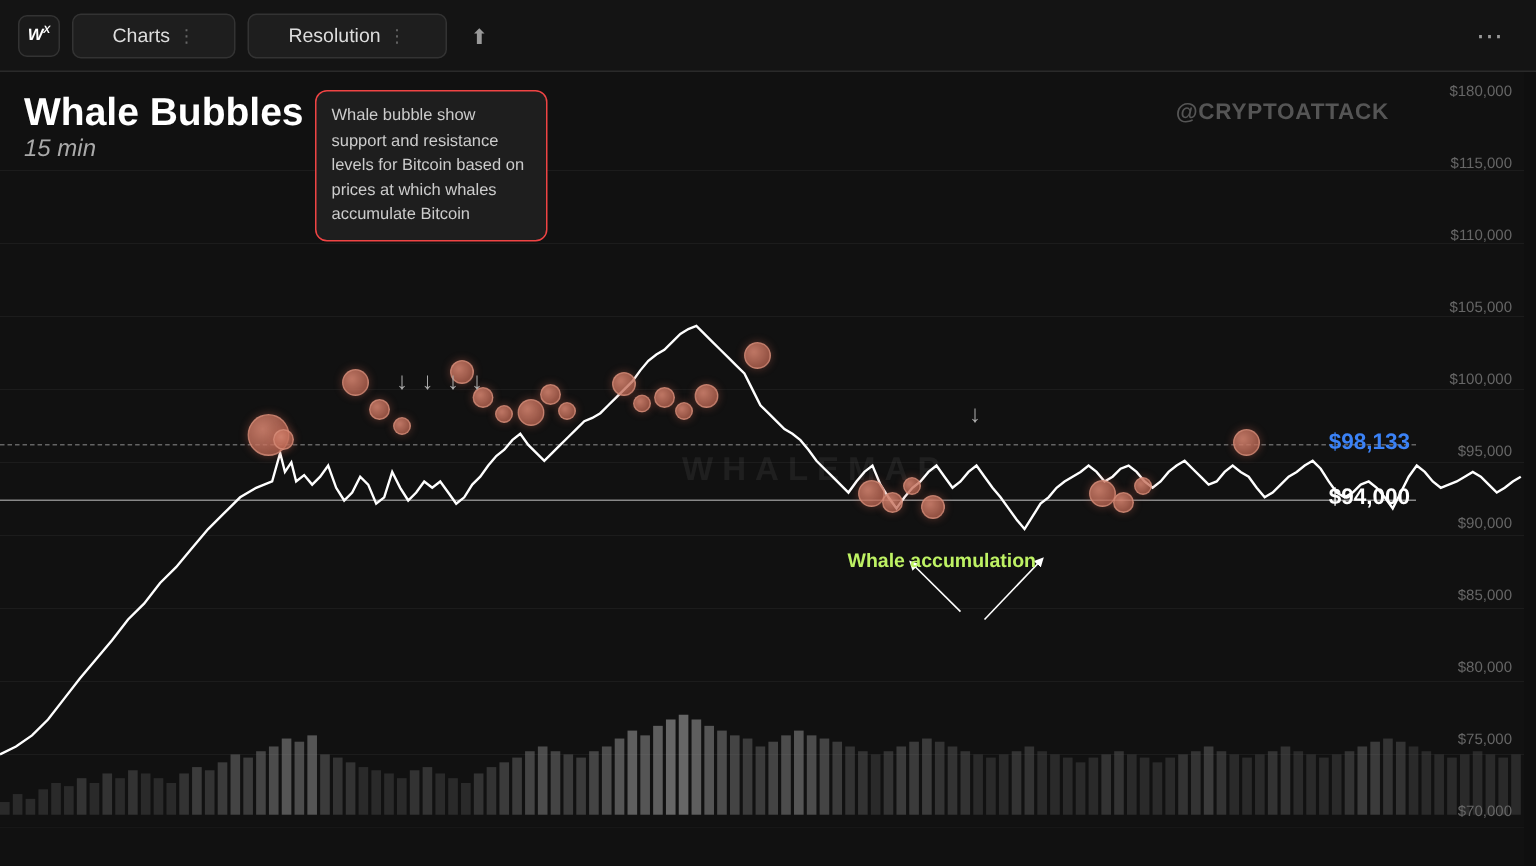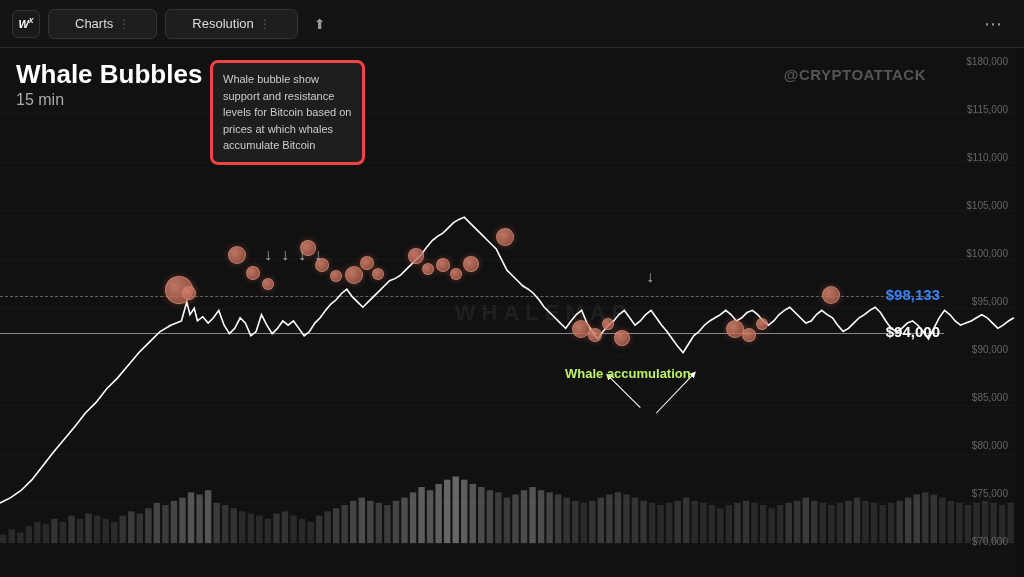--- a/index.html
+++ b/index.html
@@ -87,29 +87,30 @@
       font-size: 26px;
       font-weight: 700;
       color: #fff;
       line-height: 1.1;
     }
     .chart-subtitle {
       font-size: 16px;
       font-weight: 500;
       color: #aaa;
       margin-top: 2px;
+      font-style: italic;
     }
 
     
     .chart-tooltip {
       position: absolute;
       top: 12px;
       left: 210px;
       background: #1e1e1e;
-      border: 3px solid #ef4444;
+      border: 1px solid #ef4444;
       border-radius: 8px;
       padding: 8px 10px;
       font-size: 11px;
       color: #ccc;
       max-width: 155px;
       line-height: 1.5;
       z-index: 10;
     }
 
     

